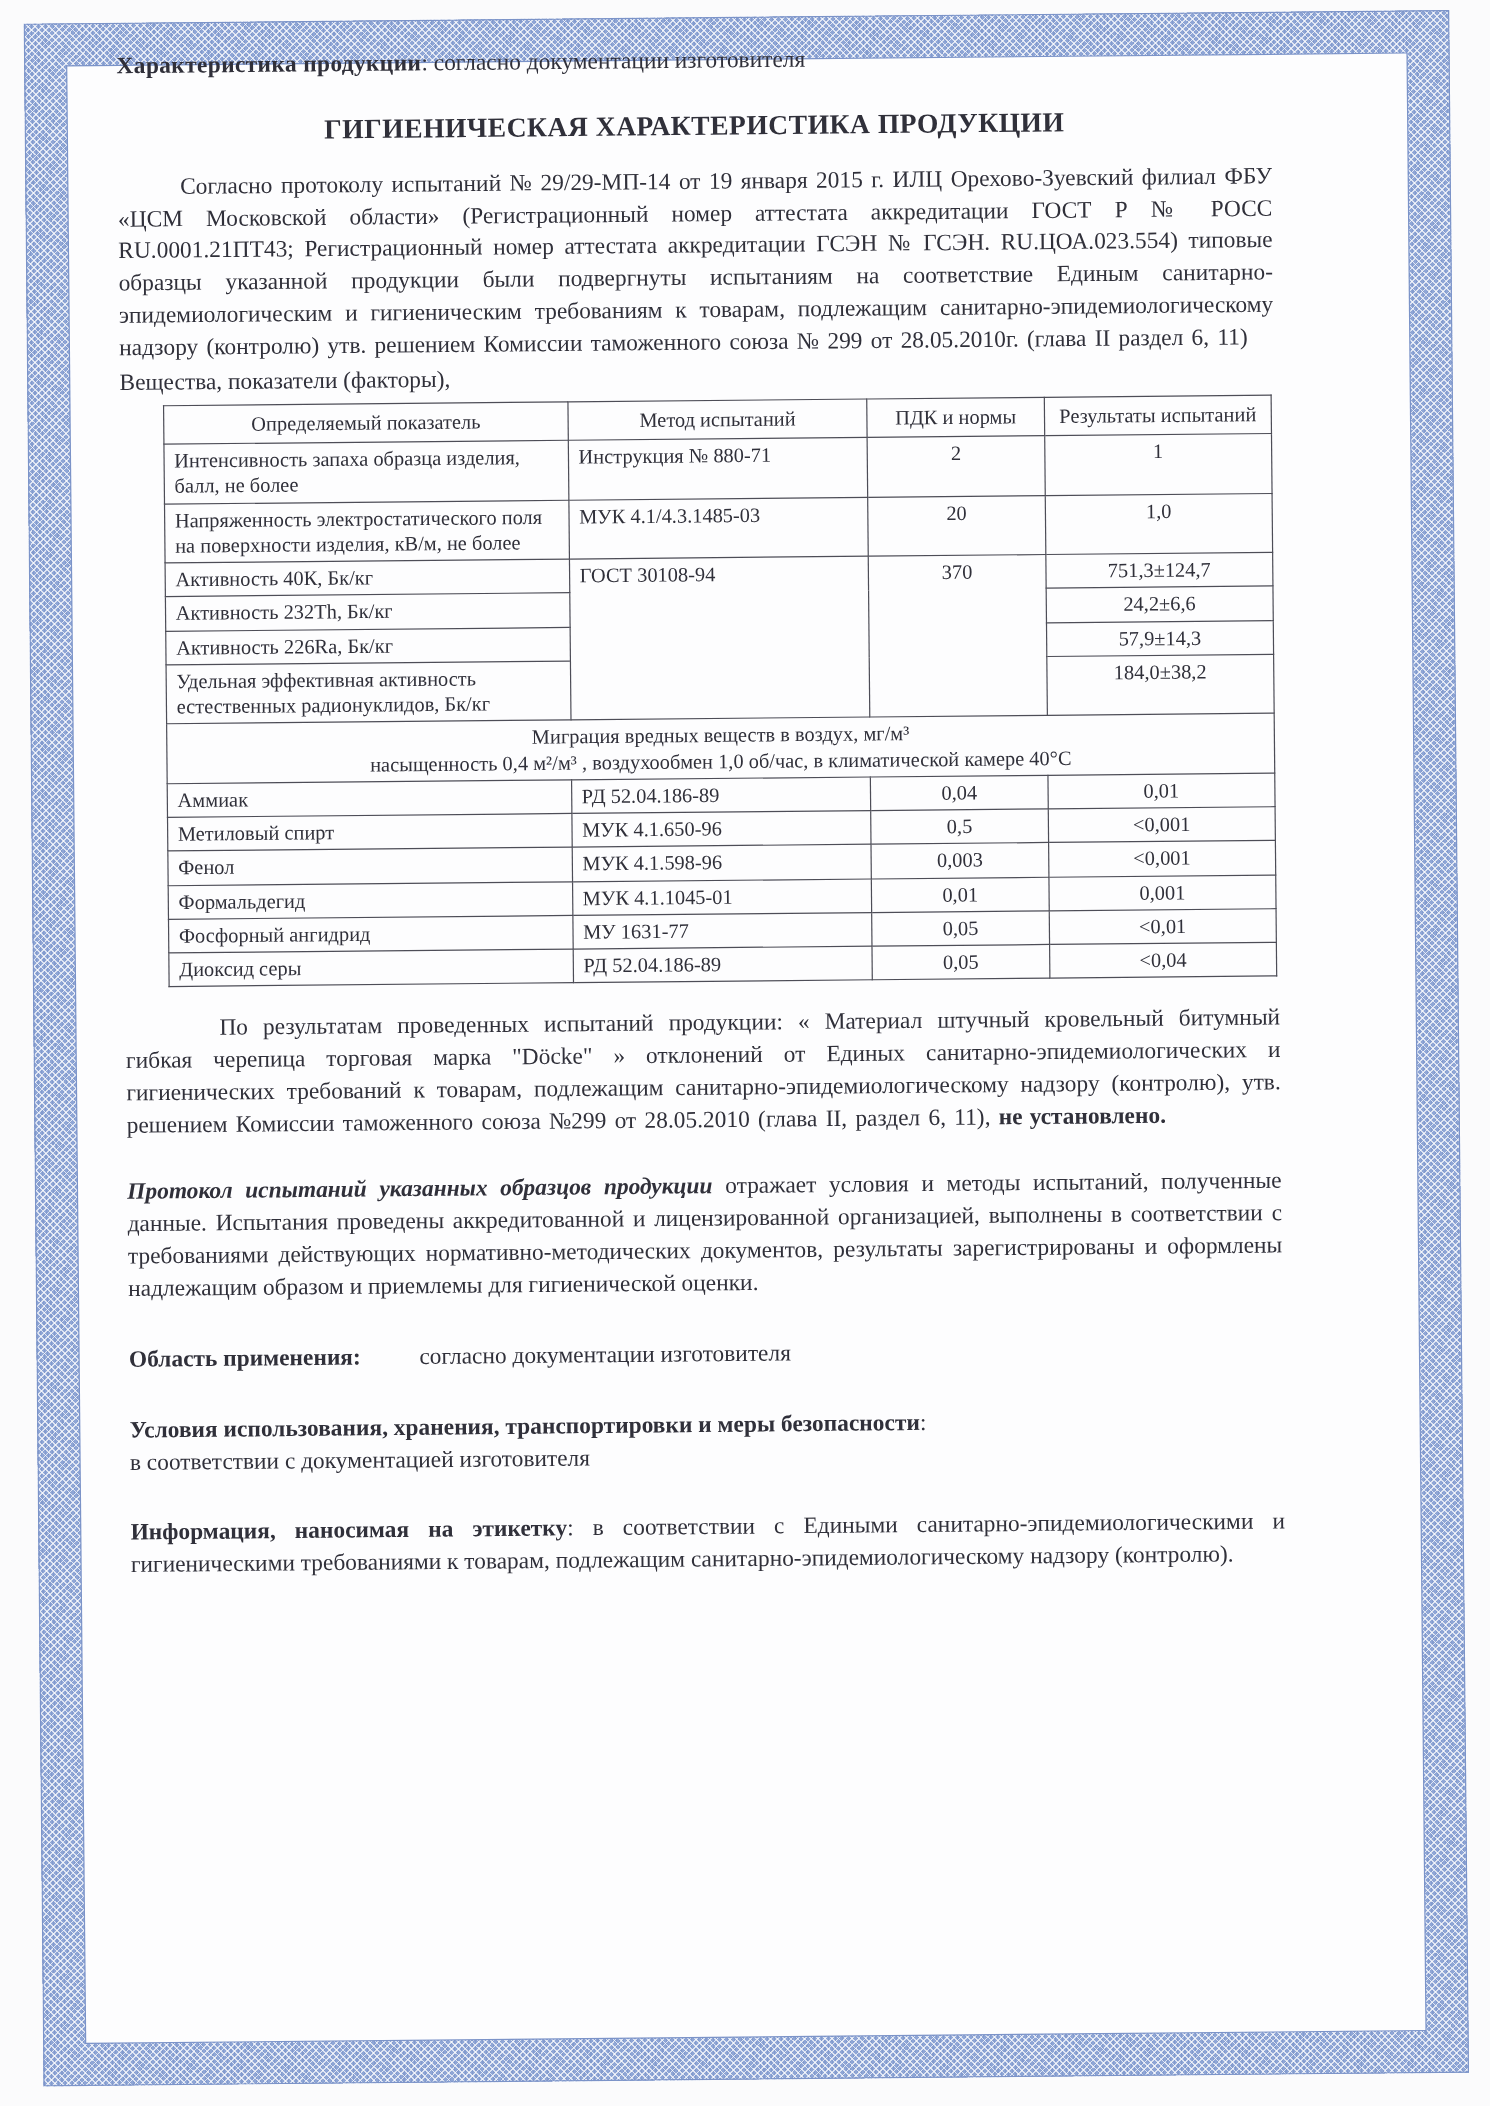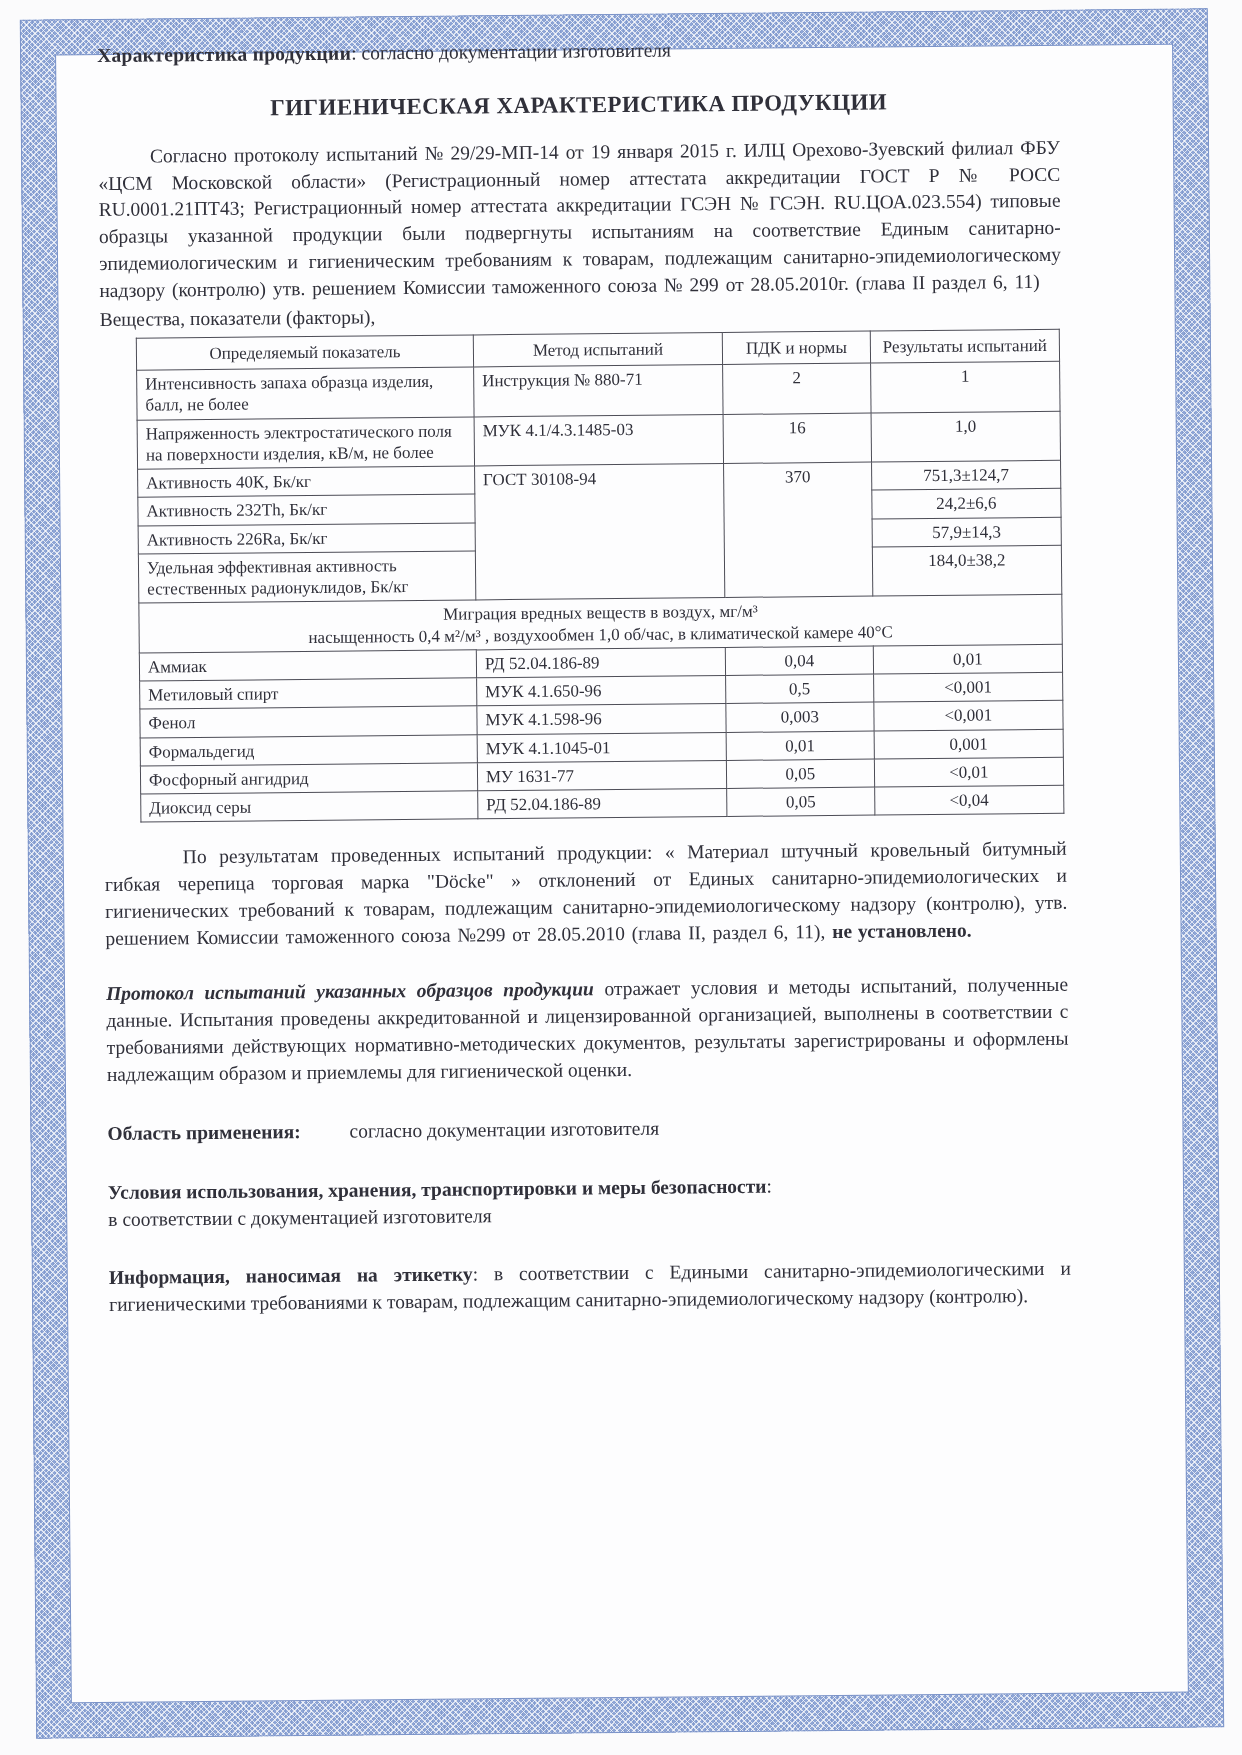--- a/index.html
+++ b/index.html
@@ -116,21 +116,21 @@
       </tr>
       <tr>
         <td>Интенсивность запаха образца изделия, балл, не более</td>
         <td>Инструкция № 880-71</td>
         <td class="c">2</td>
         <td class="c">1</td>
       </tr>
       <tr>
         <td>Напряженность электростатического поля на поверхности изделия, кВ/м, не более</td>
         <td>МУК 4.1/4.3.1485-03</td>
-        <td class="c">16</td>
+        <td class="c">20</td>
         <td class="c">1,0</td>
       </tr>
       <tr>
         <td>Активность 40К, Бк/кг</td>
         <td rowspan="4">ГОСТ 30108-94</td>
         <td rowspan="4" class="top">370</td>
         <td class="c">751,3±124,7</td>
       </tr>
       <tr>
         <td>Активность 232Th, Бк/кг</td>

